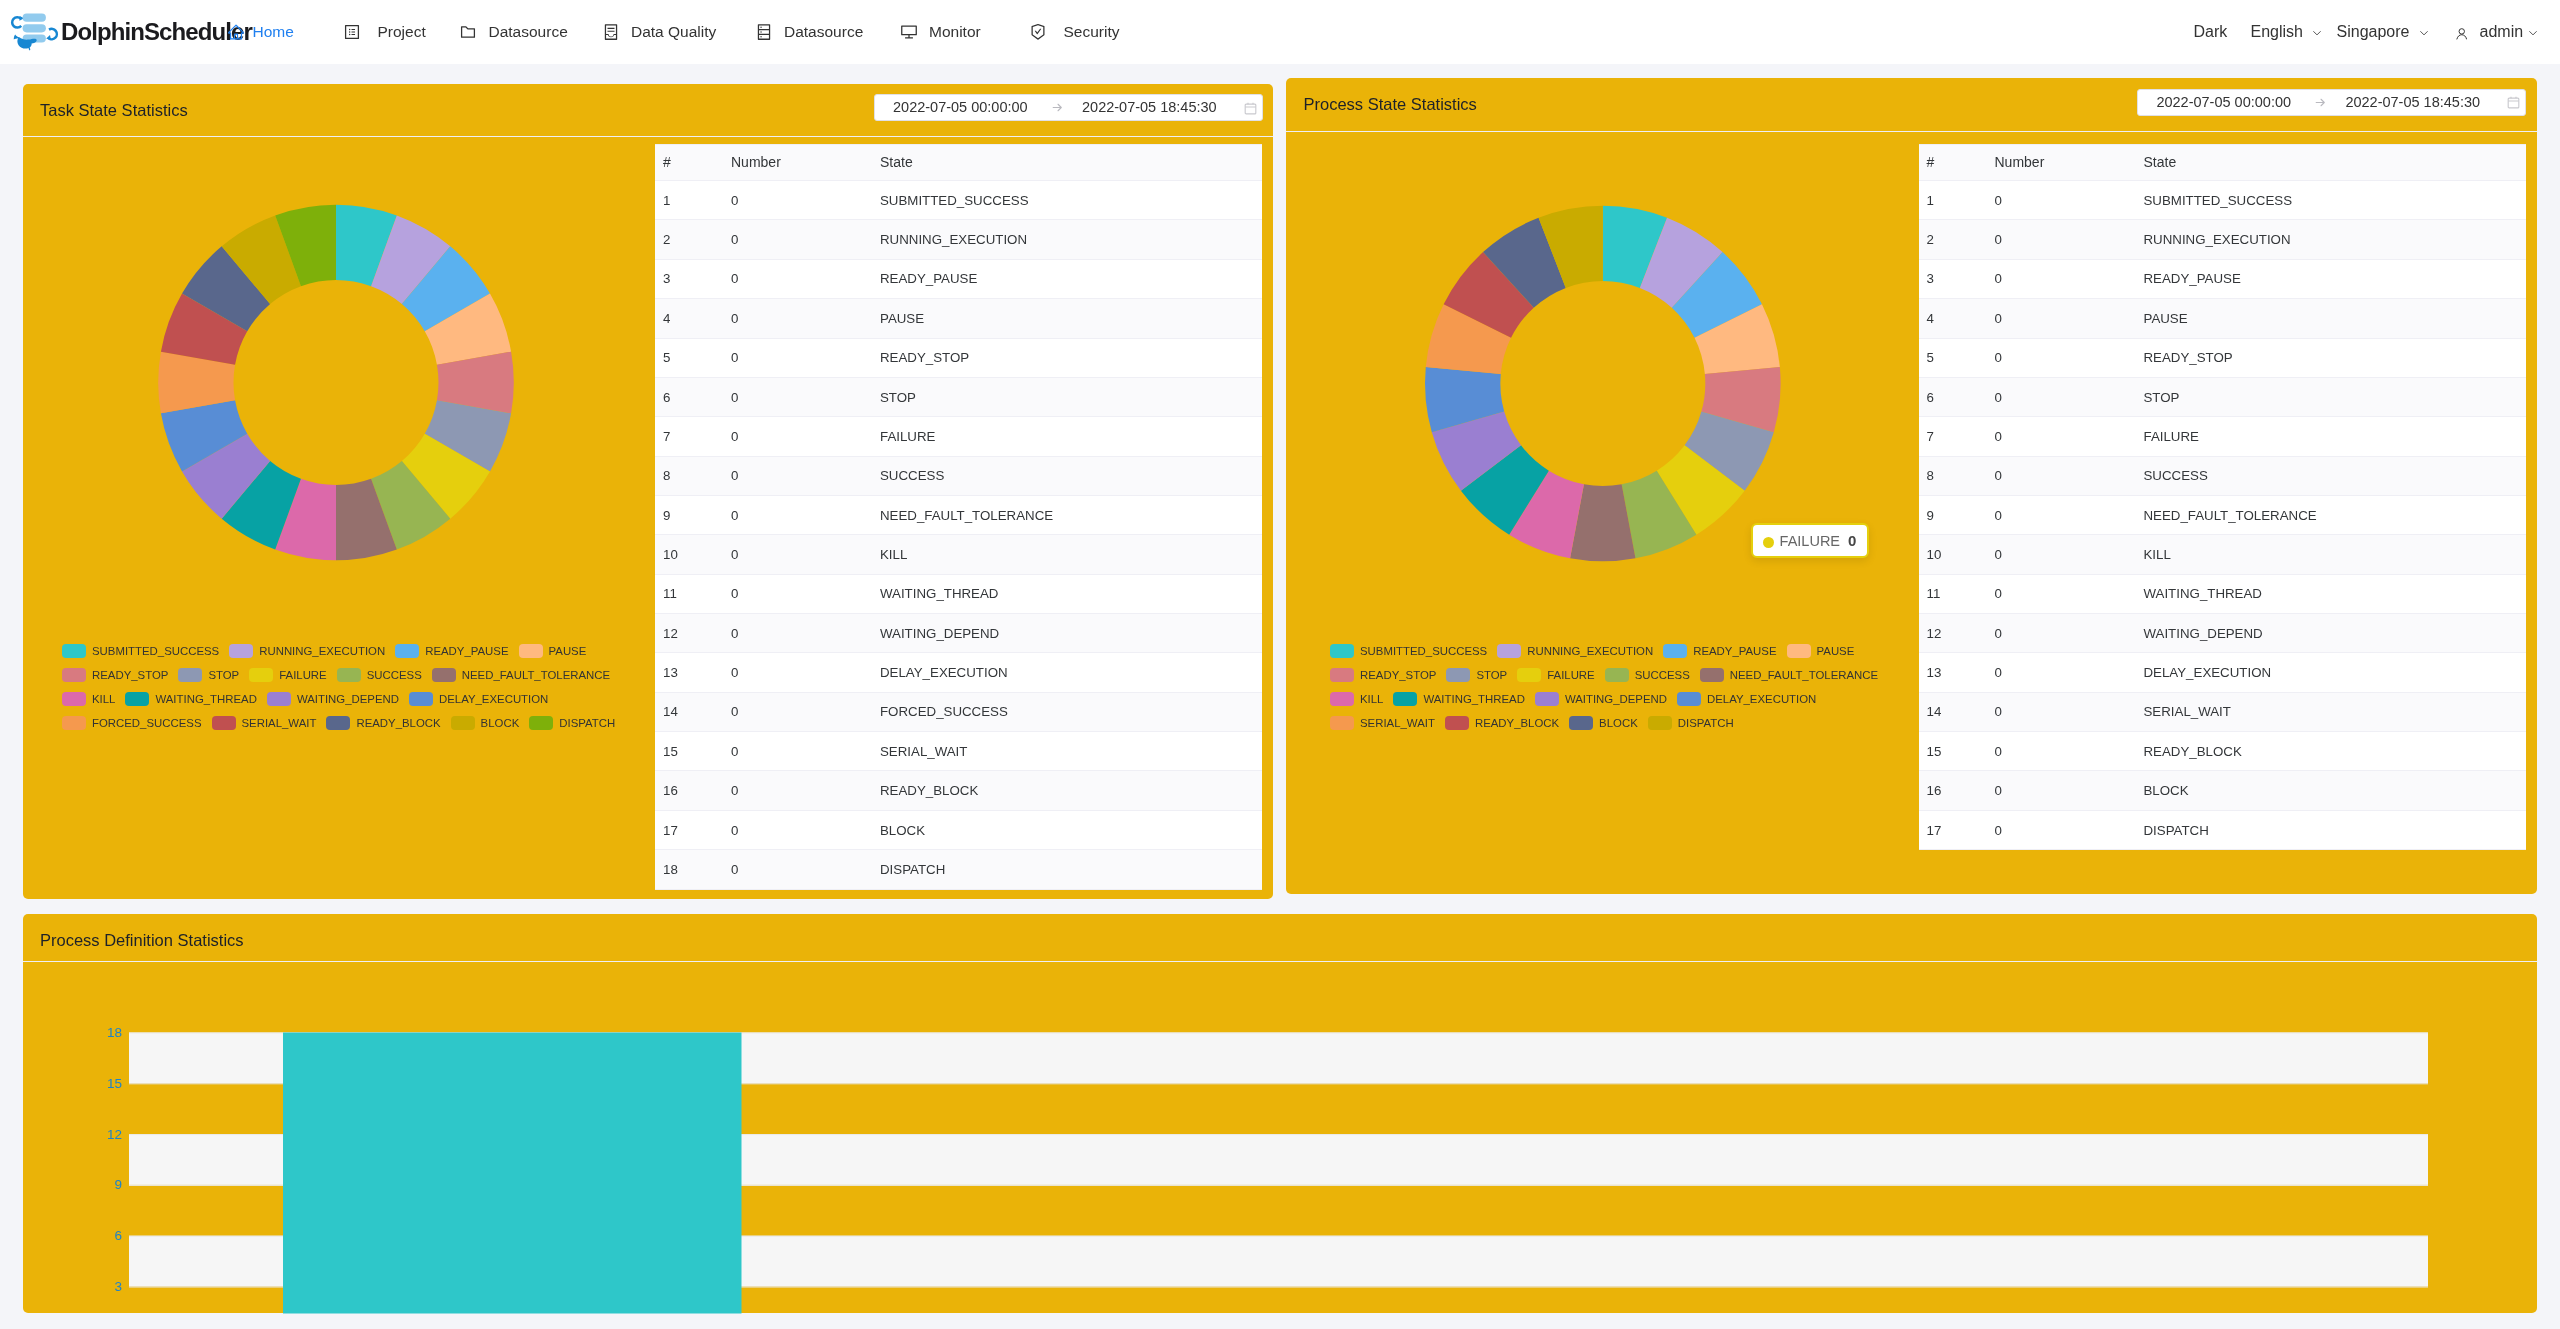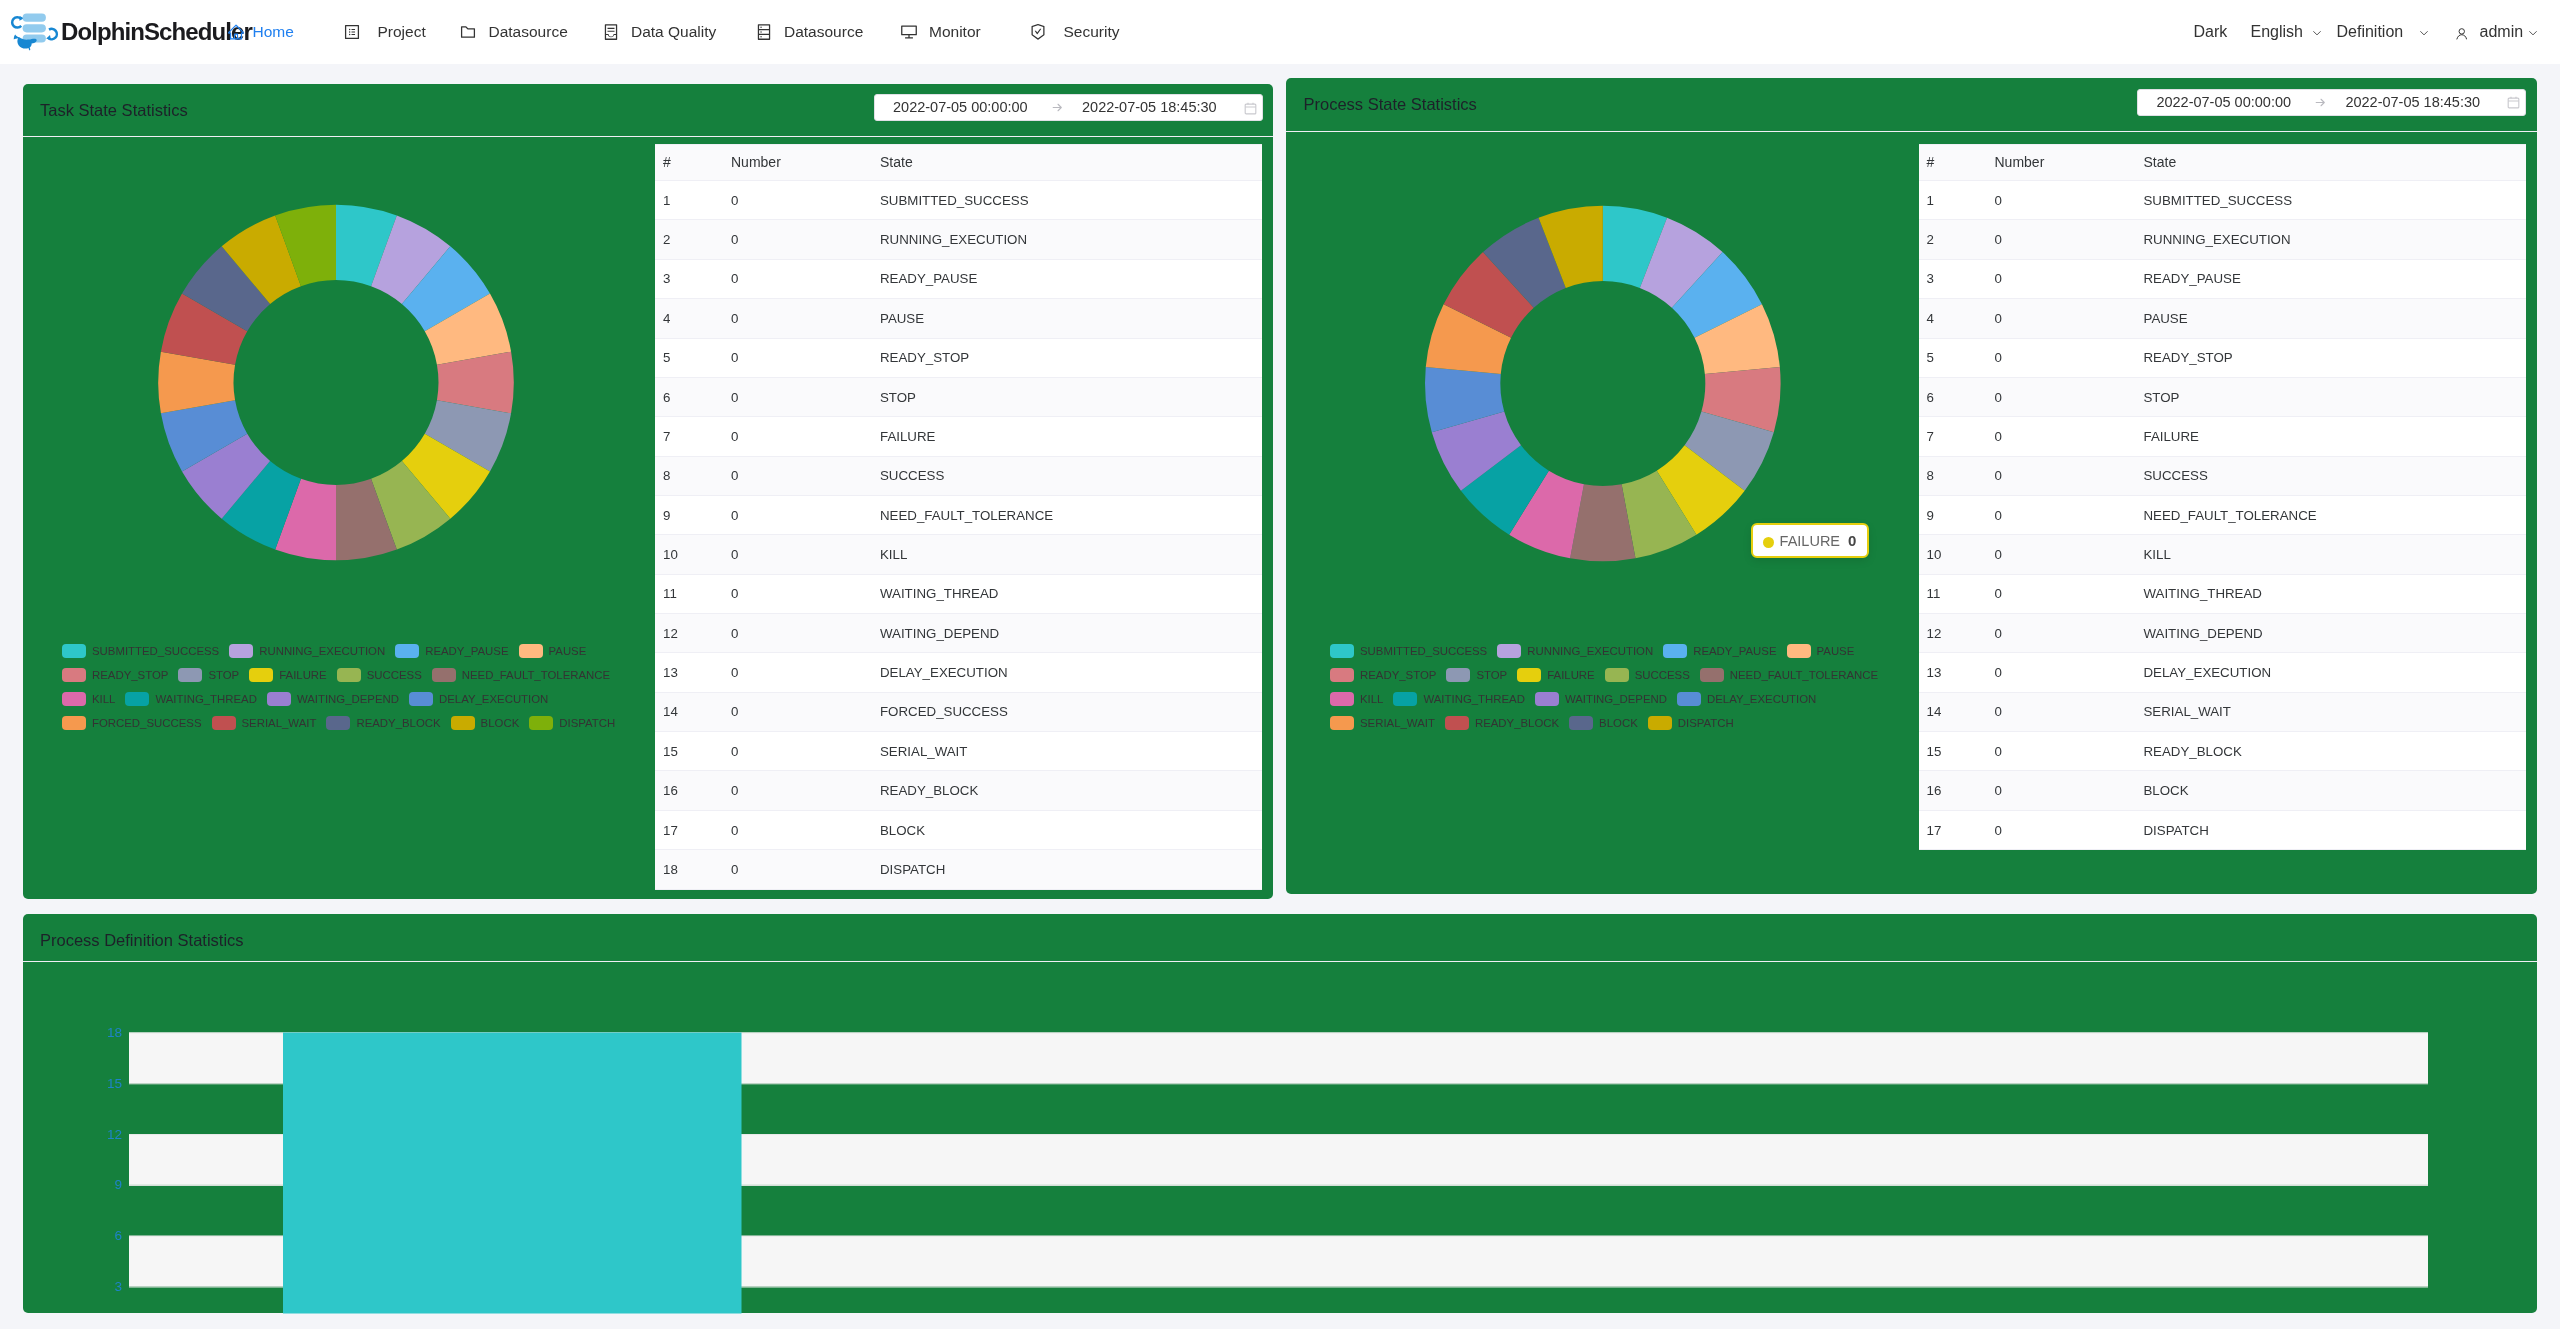--- a/index.html
+++ b/index.html
@@ -3,21 +3,21 @@
 <style>
 * { margin:0; padding:0; box-sizing:border-box; }
 html,body { width:2560px; height:1329px; overflow:hidden; font-family:"Liberation Sans", sans-serif; background:#f4f5f9; }
 .nav { position:absolute; left:0; top:0; width:2560px; height:63.5px; background:#fff; }
 .brand { position:absolute; left:61px; top:0; height:63.5px; line-height:63.5px; font-size:24px; font-weight:700; color:#1b1b1e; letter-spacing:-0.9px; }
 .nav-item { position:absolute; top:0; height:63.5px; display:flex; align-items:center; font-size:15.5px; color:#333; }
 .nav-item.active { color:#2080f0; }
 .mi { width:18px; height:18px; }
 .nr { position:absolute; top:0; height:63.5px; display:flex; align-items:center; font-size:16px; color:#333; }
 .chev { width:10px; height:10px; }
-.card { position:absolute; background:#15803d; border-radius:5px; }
+.card { position:absolute; background:#eab308; border-radius:5px; }
 .card-title { position:absolute; left:17.5px; top:0; height:52.5px; line-height:53px; font-size:16.5px; font-weight:500; color:#1d2129; }
 .card-divider { position:absolute; left:0; right:0; height:1px; background:#efeff5; }
 .picker { position:absolute; top:10.5px; width:389px; height:27px; border:1px solid #e0e0e6; border-radius:3px; background:#fff; }
 .pt { position:absolute; top:0; line-height:25px; font-size:14.5px; color:#333; }
 .parrow { position:absolute; left:176px; top:6px; width:13px; height:13px; }
 .pcal { position:absolute; right:4.5px; top:5.5px; }
 .legend { position:absolute; font-size:11.4px; color:#333; }
 .lrow { display:flex; align-items:center; height:24px; }
 .litem { display:flex; align-items:center; margin-right:10px; white-space:nowrap; }
 .lsw { display:inline-block; width:24px; height:14px; border-radius:4px; margin-right:6px; }
@@ -88,21 +88,21 @@
       <svg class="mi" viewBox="0 0 1024 1024" fill="currentColor">
         <path d="M866.9 169.9L527.1 54.1C523 52.7 517.5 52 512 52s-11 .7-15.1 2.1L157.1 169.9c-8.3 2.8-15.1 12.4-15.1 21.2v482.4c0 8.8 5.7 20.4 12.6 25.9L499.3 952c3.5 2.7 8 4.1 12.6 4.1s9.2-1.4 12.6-4.1l344.7-252.6c6.9-5.5 12.6-17.1 12.6-25.9V191.1c.2-8.8-6.6-18.3-14.9-21.2zM810 654.3L512 872.2 214 654.3V226.7l298-101.6 298 101.6v427.6zm-405.8-201c-3-4.1-7.8-6.6-13-6.6H336c-6.5 0-10.3 7.4-6.5 12.7l126.4 174a16.1 16.1 0 0 0 26 0l212.6-292.7c3.8-5.3 0-12.7-6.5-12.7h-55.2c-5.1 0-10 2.5-13 6.6L468.9 542.4l-64.7-89.1z"></path>
       </svg>
       <span style="margin-left:17px">Security</span>
     </div>
 <div class="nr" style="left:2193.5px">Dark</div>
 <div class="nr" style="left:2250.5px">English</div>
 <svg class="chev" style="position:absolute;left:2311.5px;top:28px;" viewBox="0 0 24 24" fill="none" stroke="#333" stroke-width="2" stroke-linecap="round" stroke-linejoin="round">
       <path d="M4 8.5l8 8 8-8"></path>
     </svg>
-<div class="nr" style="left:2336.5px">Definition</div>
+<div class="nr" style="left:2336.5px">Singapore</div>
 <svg class="chev" style="position:absolute;left:2418.5px;top:28px;" viewBox="0 0 24 24" fill="none" stroke="#333" stroke-width="2" stroke-linecap="round" stroke-linejoin="round">
       <path d="M4 8.5l8 8 8-8"></path>
     </svg>
 <svg style="position:absolute;left:2455.5px;top:26.5px;width:11.5px;height:13.5px;" viewBox="0 0 1024 1024" fill="none" stroke="#333" stroke-width="88">
       <circle cx="512" cy="300" r="240"></circle>
       <path d="M80 980c70-260 240-380 432-380s362 120 432 380" stroke-linecap="round"></path>
     </svg>
 <div class="nr" style="left:2479.5px">admin</div>
 <svg class="chev" style="position:absolute;left:2527.5px;top:28px;" viewBox="0 0 24 24" fill="none" stroke="#333" stroke-width="2" stroke-linecap="round" stroke-linejoin="round">
       <path d="M4 8.5l8 8 8-8"></path>

